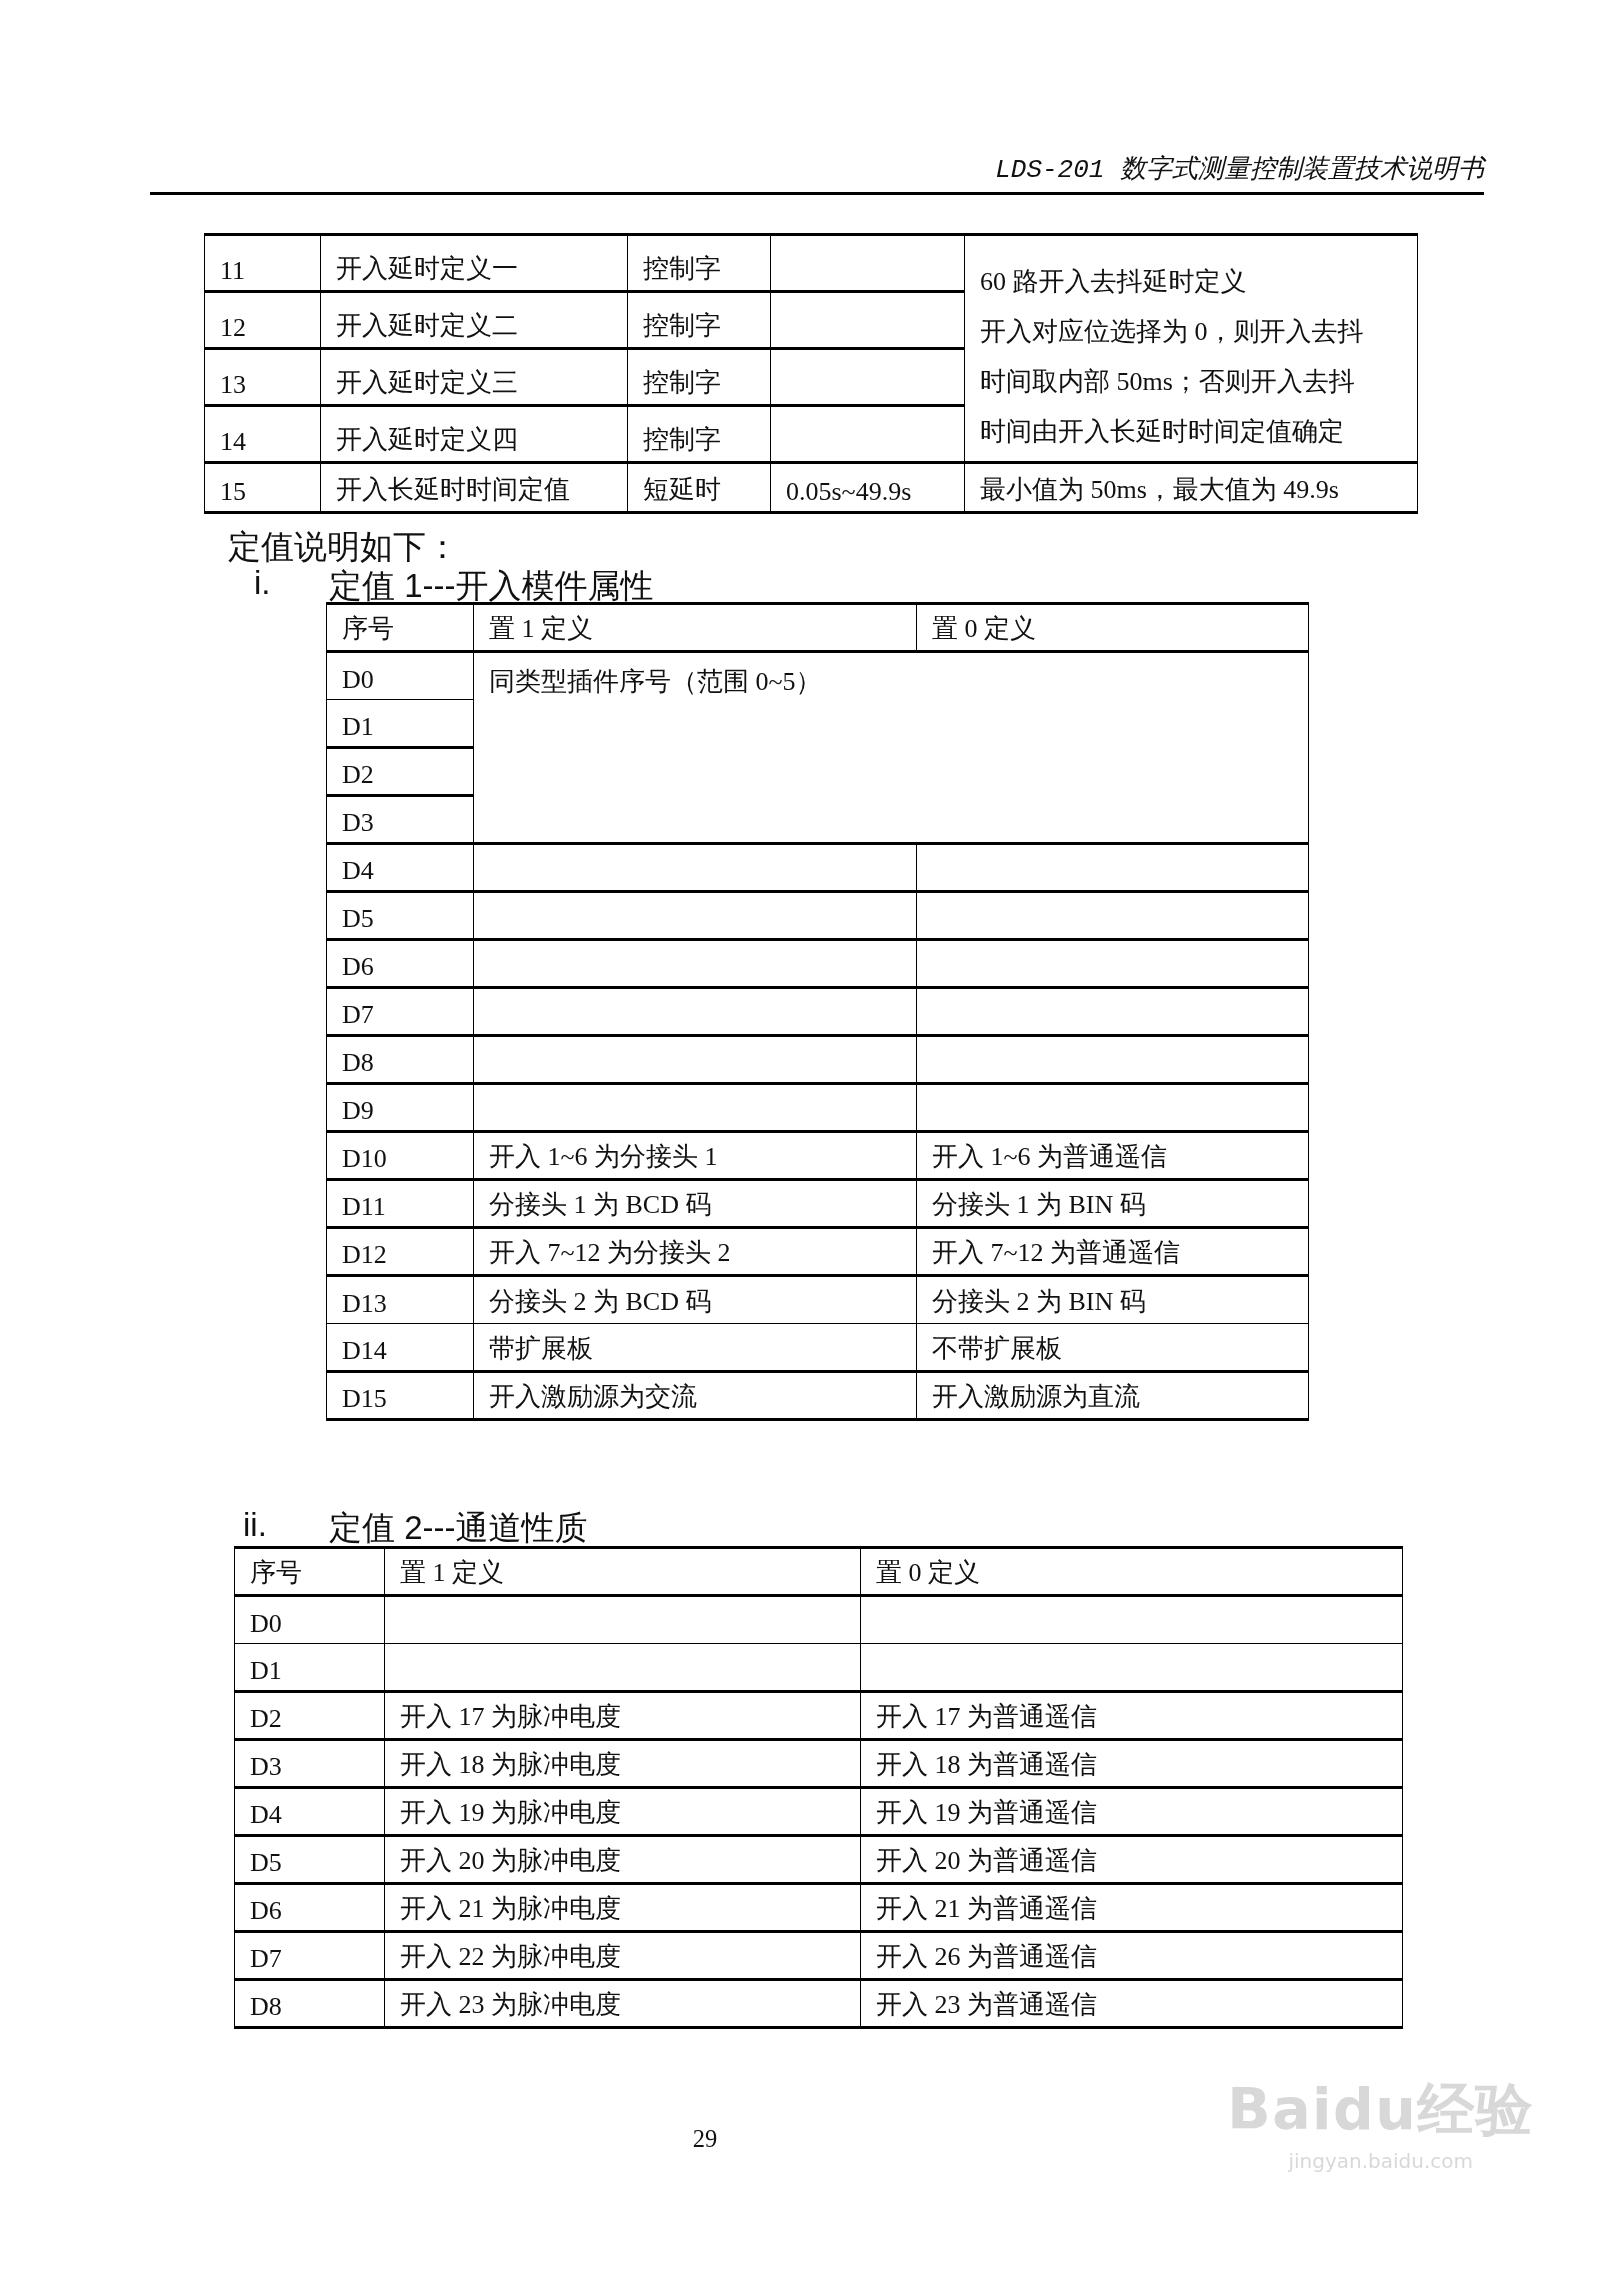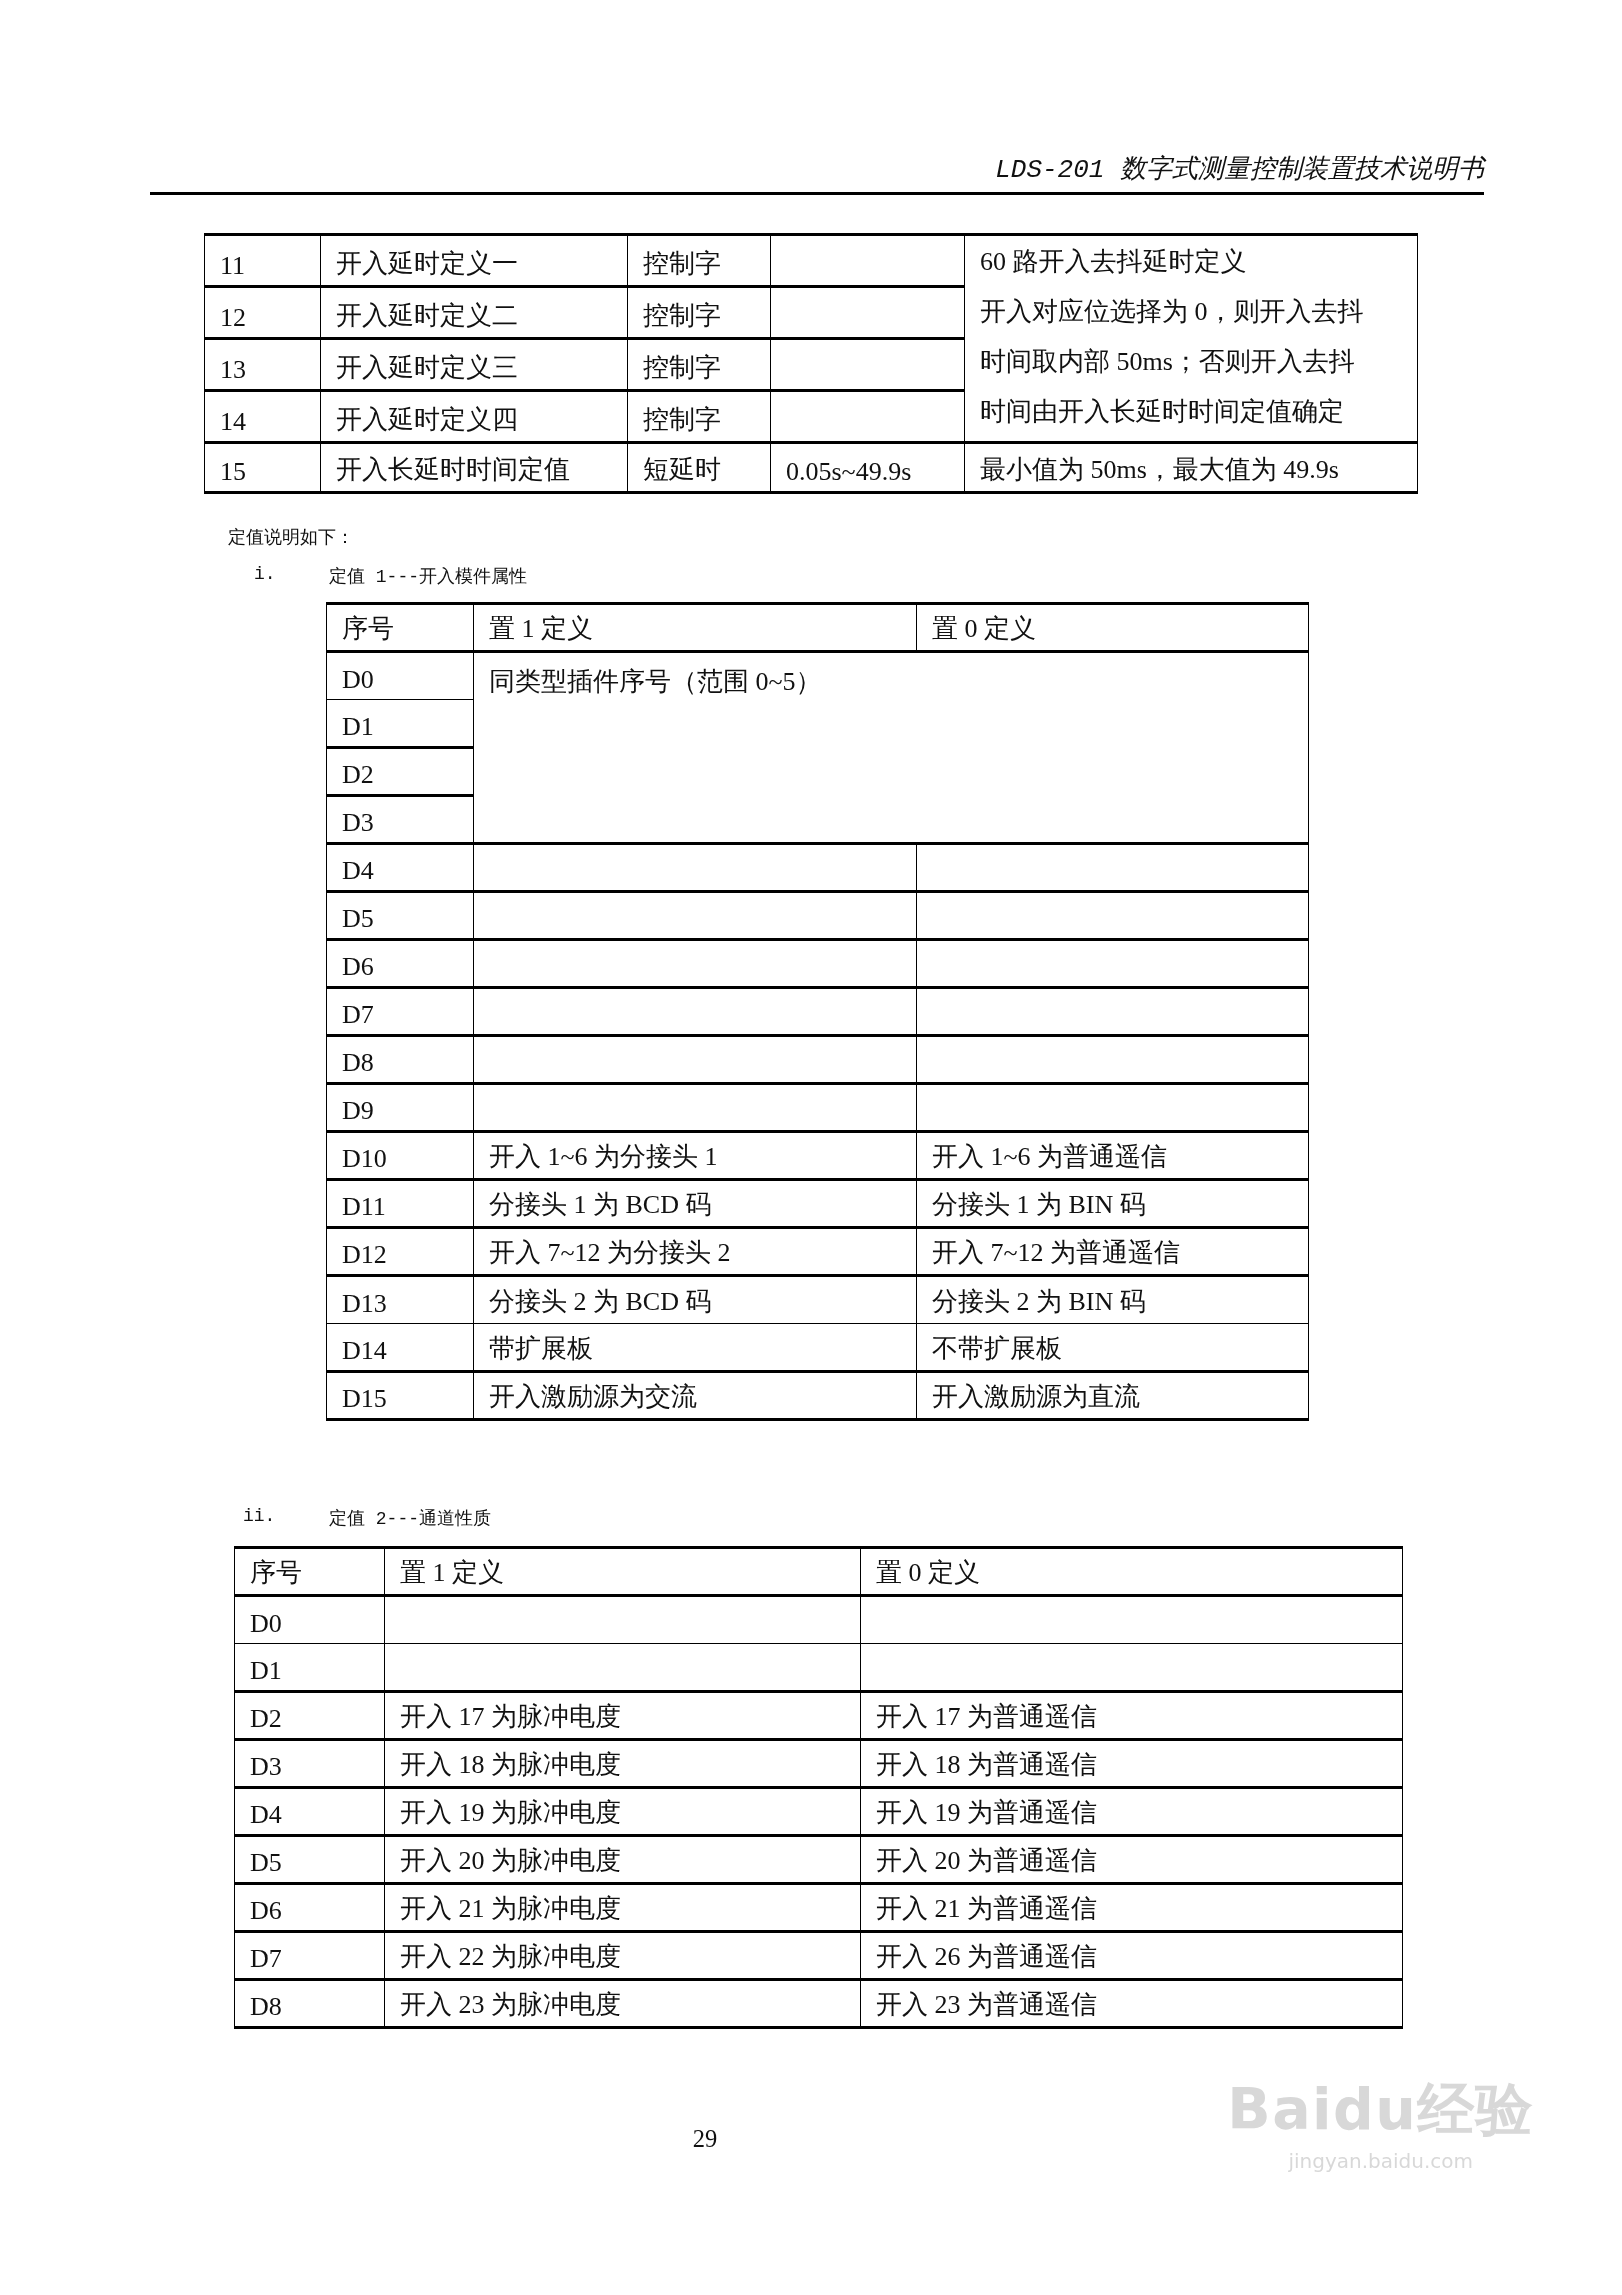--- a/index.html
+++ b/index.html
@@ -10,27 +10,27 @@
   .header-title { position:absolute; right:0; top:0; font-style:italic; font-size:26px;
                   font-family:Liberation Mono, monospace; }
   table { border-collapse:collapse; position:absolute; table-layout:fixed; }
   td { border:1.4px solid #000; font-size:26px; padding:0 0 4.1px 15px; vertical-align:bottom;
        font-family:"Liberation Serif","DejaVu Serif",serif; height:48px; box-sizing:border-box; }
   .thick-top td { border-top:3.4px solid #000; }
   .t1 { left:204px; top:233px; width:1189px; }
   .t1 td { height:50px; }
   .t2 { left:326px; top:602px; width:981px; }
   .t3 { left:234px; top:1546px; width:1168px; }
-  .ann { position:absolute; font-size:18px; font-family:Liberation Mono, monospace; }
+  .ann { position:absolute; font-size:33px; font-family:Liberation Sans, sans-serif; }
   .page-num { position:absolute; left:0; width:1410px; top:2125px; text-align:center;
               font-size:24.5px; font-family:"Liberation Serif",serif; }
   .wm { position:absolute; right:89px; top:2072px; color:#d8d8d8; font-family:"DejaVu Sans",sans-serif; }
   .wm .big { font-size:57px; font-weight:bold; letter-spacing:1.4px; }
   .wm .small { font-size:20px; text-align:center; }
-  .note-cell { vertical-align:top; padding-top:1px; line-height:50px; }
+  .note-cell { vertical-align:top; padding-top:21px; line-height:50px; }
   .merged { vertical-align:top; padding-top:11px; }
 </style>
 </head>
 <body>
 
 <div class="header">
   <span class="header-title">LDS-201 数字式测量控制装置技术说明书</span>
 </div>
 
 <table class="t1">

